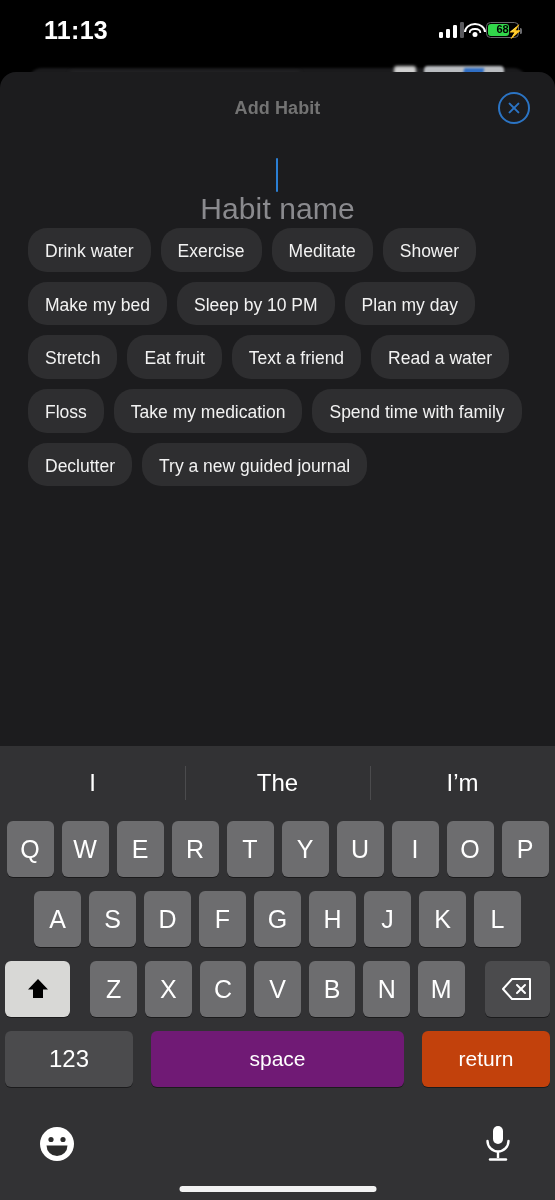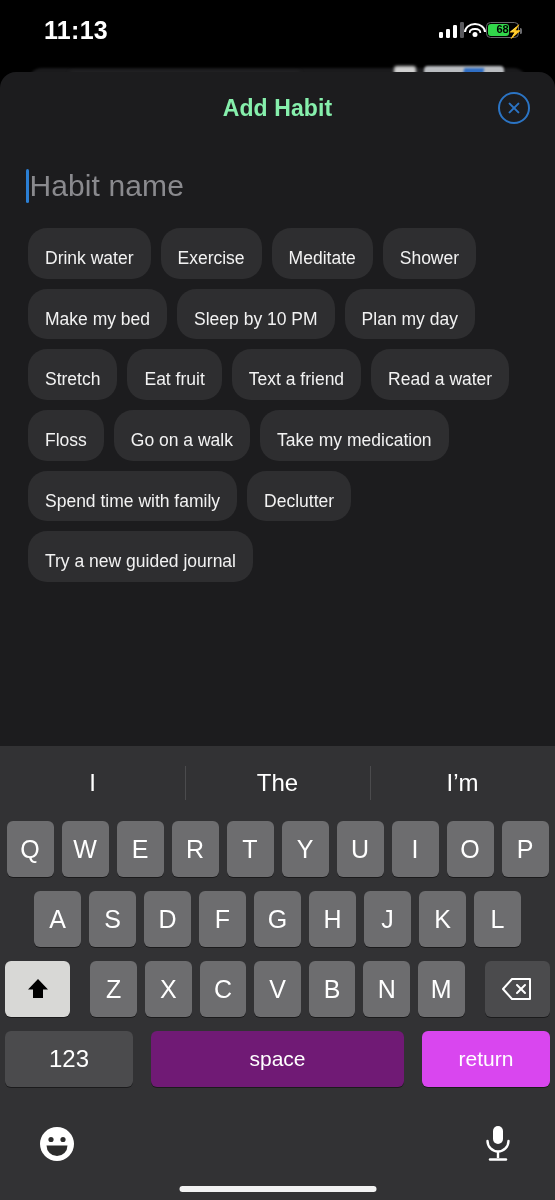--- a/index.html
+++ b/index.html
@@ -67,45 +67,46 @@
   }
 
   
   .sheet{
     position:absolute; top:72px; left:0; width:555px; height:674px;
     background:#1c1c1e; border-radius:16px 16px 0 0;
   }
   .sheet-header{
     position:relative; height:72px; display:flex; align-items:center; justify-content:center;
   }
-  .sheet-title{ color:#86efac; font-size:23px; font-weight:700; letter-spacing:.1px; }
+  .sheet-title{ color:#737373; font-size:18px; font-weight:700; letter-spacing:.1px; }
   .close-btn{
     position:absolute; right:25px; top:50%; transform:translateY(-50%);
     width:32px; height:32px; border-radius:50%;
     border:2px solid #2b74c4; display:flex; align-items:center; justify-content:center;
   }
   .close-btn svg{ display:block; }
 
   .field{
     padding:0 26px; margin-top:14px; height:56px; display:flex; align-items:center;
     position:relative;
+    flex-direction:column;
   }
   .caret{
     width:2.5px; height:34px; background:#2b7fd4; border-radius:2px; margin-right:1px;
     flex:none;
   }
   .placeholder{ color:#8a8a8e; font-size:30px; letter-spacing:.1px; }
 
   .chips{
     padding:14px 28px 0 28px;
     display:flex; flex-wrap:wrap; gap:10px 10px; align-content:flex-start;
   }
   .chip{
     background:#2e2e30; color:#f2f2f2;
-    border-radius:19px; padding:20px 17px 10px 17px;
+    border-radius:19px; padding:13px 17px 10px 17px;
     font-size:17.5px; line-height:1.18; white-space:nowrap;
   }
 
   
   .keyboard{
     position:absolute; left:0; top:746px; width:555px; height:454px;
     background:#323234;
   }
   .predict{
     height:74px; display:flex; align-items:center;
@@ -128,21 +129,21 @@
     font-size:25px; box-shadow:0 1px 0 rgba(0,0,0,.45);
   }
   .krow.r1 .key{ width:47px; height:56px; }
   .krow.r2 .key{ width:47px; height:56px; }
   .krow.r2{ padding-left:32px; padding-right:32px; }
   .krow.r3 .key.letter{ width:47px; height:56px; }
   .key.shift{ width:66px; height:56px; background:#d8d8d6; margin-right:12px; }
   .key.back{ width:66px; height:56px; background:#4b4b4d; margin-left:12px; }
   .key.num{ width:128px; height:56px; background:#4b4b4d; font-size:24px; }
   .key.space{ flex:1; max-width:268px; height:56px; background:#701a75; font-size:21px; margin:0 10px; }
-  .key.ret{ width:128px; height:56px; background:#d946ef; font-size:21px; }
+  .key.ret{ width:128px; height:56px; background:#c2410c; font-size:21px; }
 
   .kb-bottom{
     position:absolute; left:0; bottom:0; width:555px; height:94px;
   }
   .emoji-btn{ position:absolute; left:36px; top:17px; width:42px; height:42px; }
   .mic-btn{ position:absolute; right:36px; top:17px; width:42px; height:42px;
             display:flex; align-items:center; justify-content:center; }
   .home-indicator{
     position:absolute; left:50%; transform:translateX(-50%); bottom:8px;
     width:197px; height:6px; background:#f2f2f2; border-radius:3px;
@@ -206,21 +207,20 @@
       <div class="chip">Meditate</div>
       <div class="chip">Shower</div>
       <div class="chip">Make my bed</div>
       <div class="chip">Sleep by 10 PM</div>
       <div class="chip">Plan my day</div>
       <div class="chip">Stretch</div>
       <div class="chip">Eat fruit</div>
       <div class="chip">Text a friend</div>
       <div class="chip">Read a water</div>
       <div class="chip">Floss</div>
-      <div class="chip">Go on a walk</div>
       <div class="chip">Take my medication</div>
       <div class="chip">Spend time with family</div>
       <div class="chip">Declutter</div>
       <div class="chip">Try a new guided journal</div>
     </div>
   </div>
 
   <div class="keyboard">
 
     <div class="predict">

